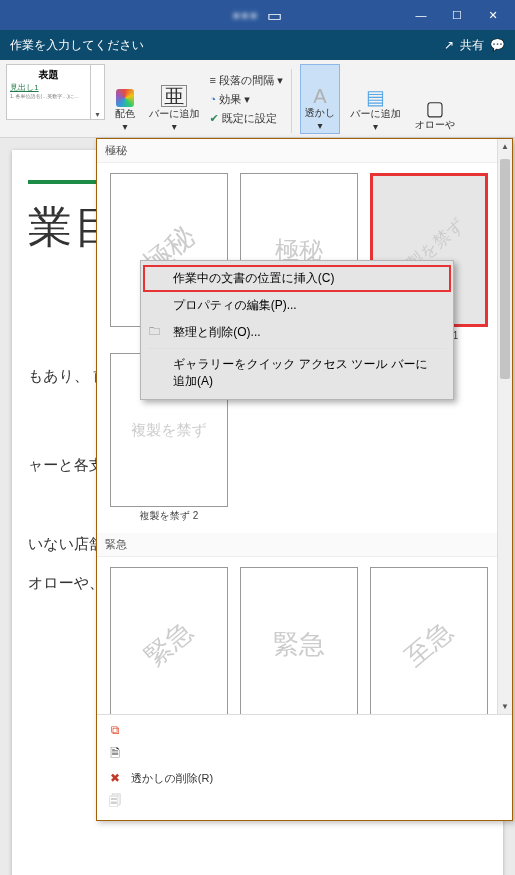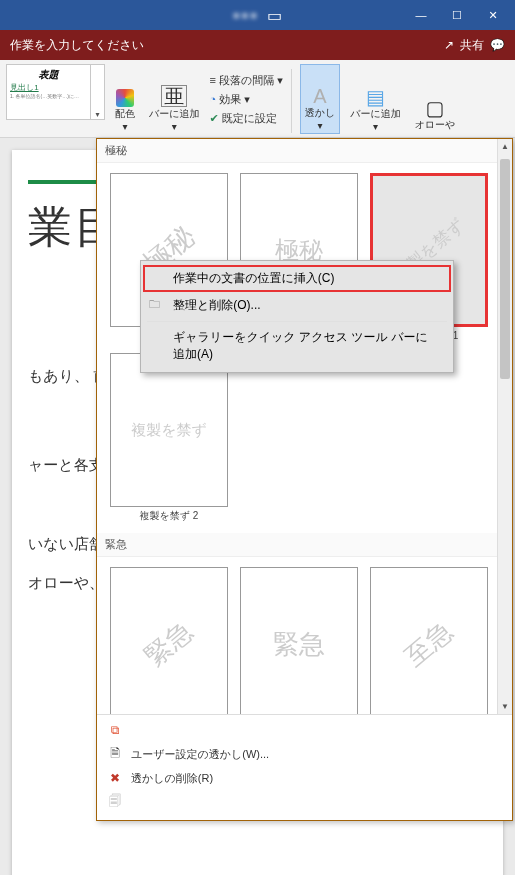--- a/index.html
+++ b/index.html
@@ -3,26 +3,26 @@
 <meta charset="utf-8">
 <style>
 * { margin: 0; padding: 0; box-sizing: border-box; font-family: "Yu Gothic UI", "Meiryo", sans-serif; }
 body { width: 515px; height: 875px; background: #fff; overflow: hidden; position: relative; }
 
 .titlebar { background: #2b579a; height: 30px; display: flex; align-items: center; justify-content: flex-end; color: #fff; padding: 0 4px; }
 .titlebar .tb-center { position:absolute; left:50%; transform:translateX(-50%); display:flex; align-items:center; gap:8px;}
 .titlebar .tb-blur { filter: blur(2px); font-size:11px; letter-spacing:2px; opacity:.6;}
 .win-btn { width: 36px; height: 30px; display:flex; align-items:center; justify-content:center; font-size:11px;}
 
-.subbar { background:#7f1d1d; height:30px; display:flex; align-items:center; justify-content:space-between; color:#fff; font-size:12px; padding:0 10px;}
+.subbar { background:#0c4a6e; height:30px; display:flex; align-items:center; justify-content:space-between; color:#fff; font-size:12px; padding:0 10px;}
 .subbar .share { display:flex; align-items:center; gap:6px;}
 
 .ribbon { background:#f3f3f3; border-bottom:1px solid #d4d4d4; height:78px; display:flex; align-items:flex-start; padding:4px 6px 0 6px; gap:6px;}
 .styles-preview { width:85px; height:56px; background:#fff; border:1px solid #c8c8c8; font-size:9px; padding:3px; line-height:1.4; overflow:hidden;}
-.styles-preview .sp-title { font-size:10px; text-align:center; font-weight:bold;font-style:italic;}
+.styles-preview .sp-title { font-size:10px; text-align:center; font-weight:bold;}
 .styles-preview .sp-h1 { font-size:8px; color:#237b4b;text-decoration:underline;}
 .styles-preview .sp-body { font-size:5px; color:#777;}
 .styles-more { width:14px; height:56px; border:1px solid #c8c8c8; border-left:none; background:#fff; display:flex; align-items:flex-end; justify-content:center; font-size:8px; color:#555;}
 .grp-btn { display:flex; flex-direction:column; align-items:center; justify-content:flex-end; padding:2px 4px; height:70px; font-size:10px; color:#333;}
 .grp-btn.small { height:auto; flex-direction:row; gap:3px; padding:2px 0; font-size:11px; justify-content:flex-start; width:100%;}
 .grp-col { display:flex; flex-direction:column; justify-content:center; height:70px; }
 .icon-a { font-size:20px; line-height:1; }
 .palette { width:18px; height:18px; background: conic-gradient(#e74c3c,#f1c40f,#2ecc71,#3498db,#9b59b6,#e74c3c); border-radius:3px; }
 .watermark-active { background:#c9e0f7; border:1px solid #8bb8e8; }
 .sep { width:1px; height:64px; background:#d4d4d4; margin:0 2px; align-self:center;}
@@ -198,37 +198,39 @@
       <div class="sb-btn" style="position:absolute;bottom:0;left:0;right:0;">▼</div>
     </div>
   </div>
 
   <div class="g-footer">
     <div class="g-footer-row">
       <span class="gf-icon" style="color:#e04e2f;">⧉</span>
     </div>
     <div class="g-footer-row">
       <span class="gf-icon">🗎</span>
-      <span>ユーザー設定の透かし(W)...</span>
     </div>
     <div class="g-footer-row">
       <span class="gf-icon" style="color:#c0392b;">✖</span>
       <span>透かしの削除(R)</span>
     </div>
     <div class="g-footer-row disabled">
       <span class="gf-icon">🗐</span>
     </div>
   </div>
 </div>
 
 <div class="ctx-menu">
   <div class="ctx-row highlight">
     <span>作業中の文書の位置に挿入(C)</span>
   </div>
   <div class="ctx-row">
+    <span>プロパティの編集(P)...</span>
+  </div>
+  <div class="ctx-row">
     <span class="cicon">🗀</span>
     <span>整理と削除(O)...</span>
   </div>
   <div class="ctx-sep"></div>
   <div class="ctx-row">
     <span>ギャラリーをクイック アクセス ツール バーに追加(A)</span>
   </div>
 </div>
 
 </body></html>

